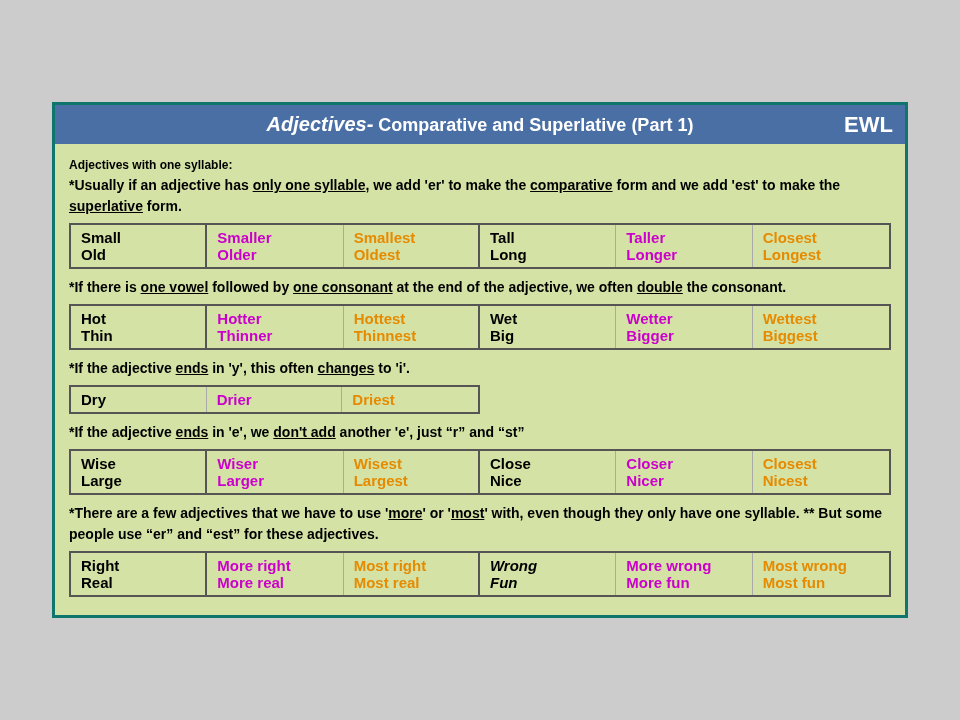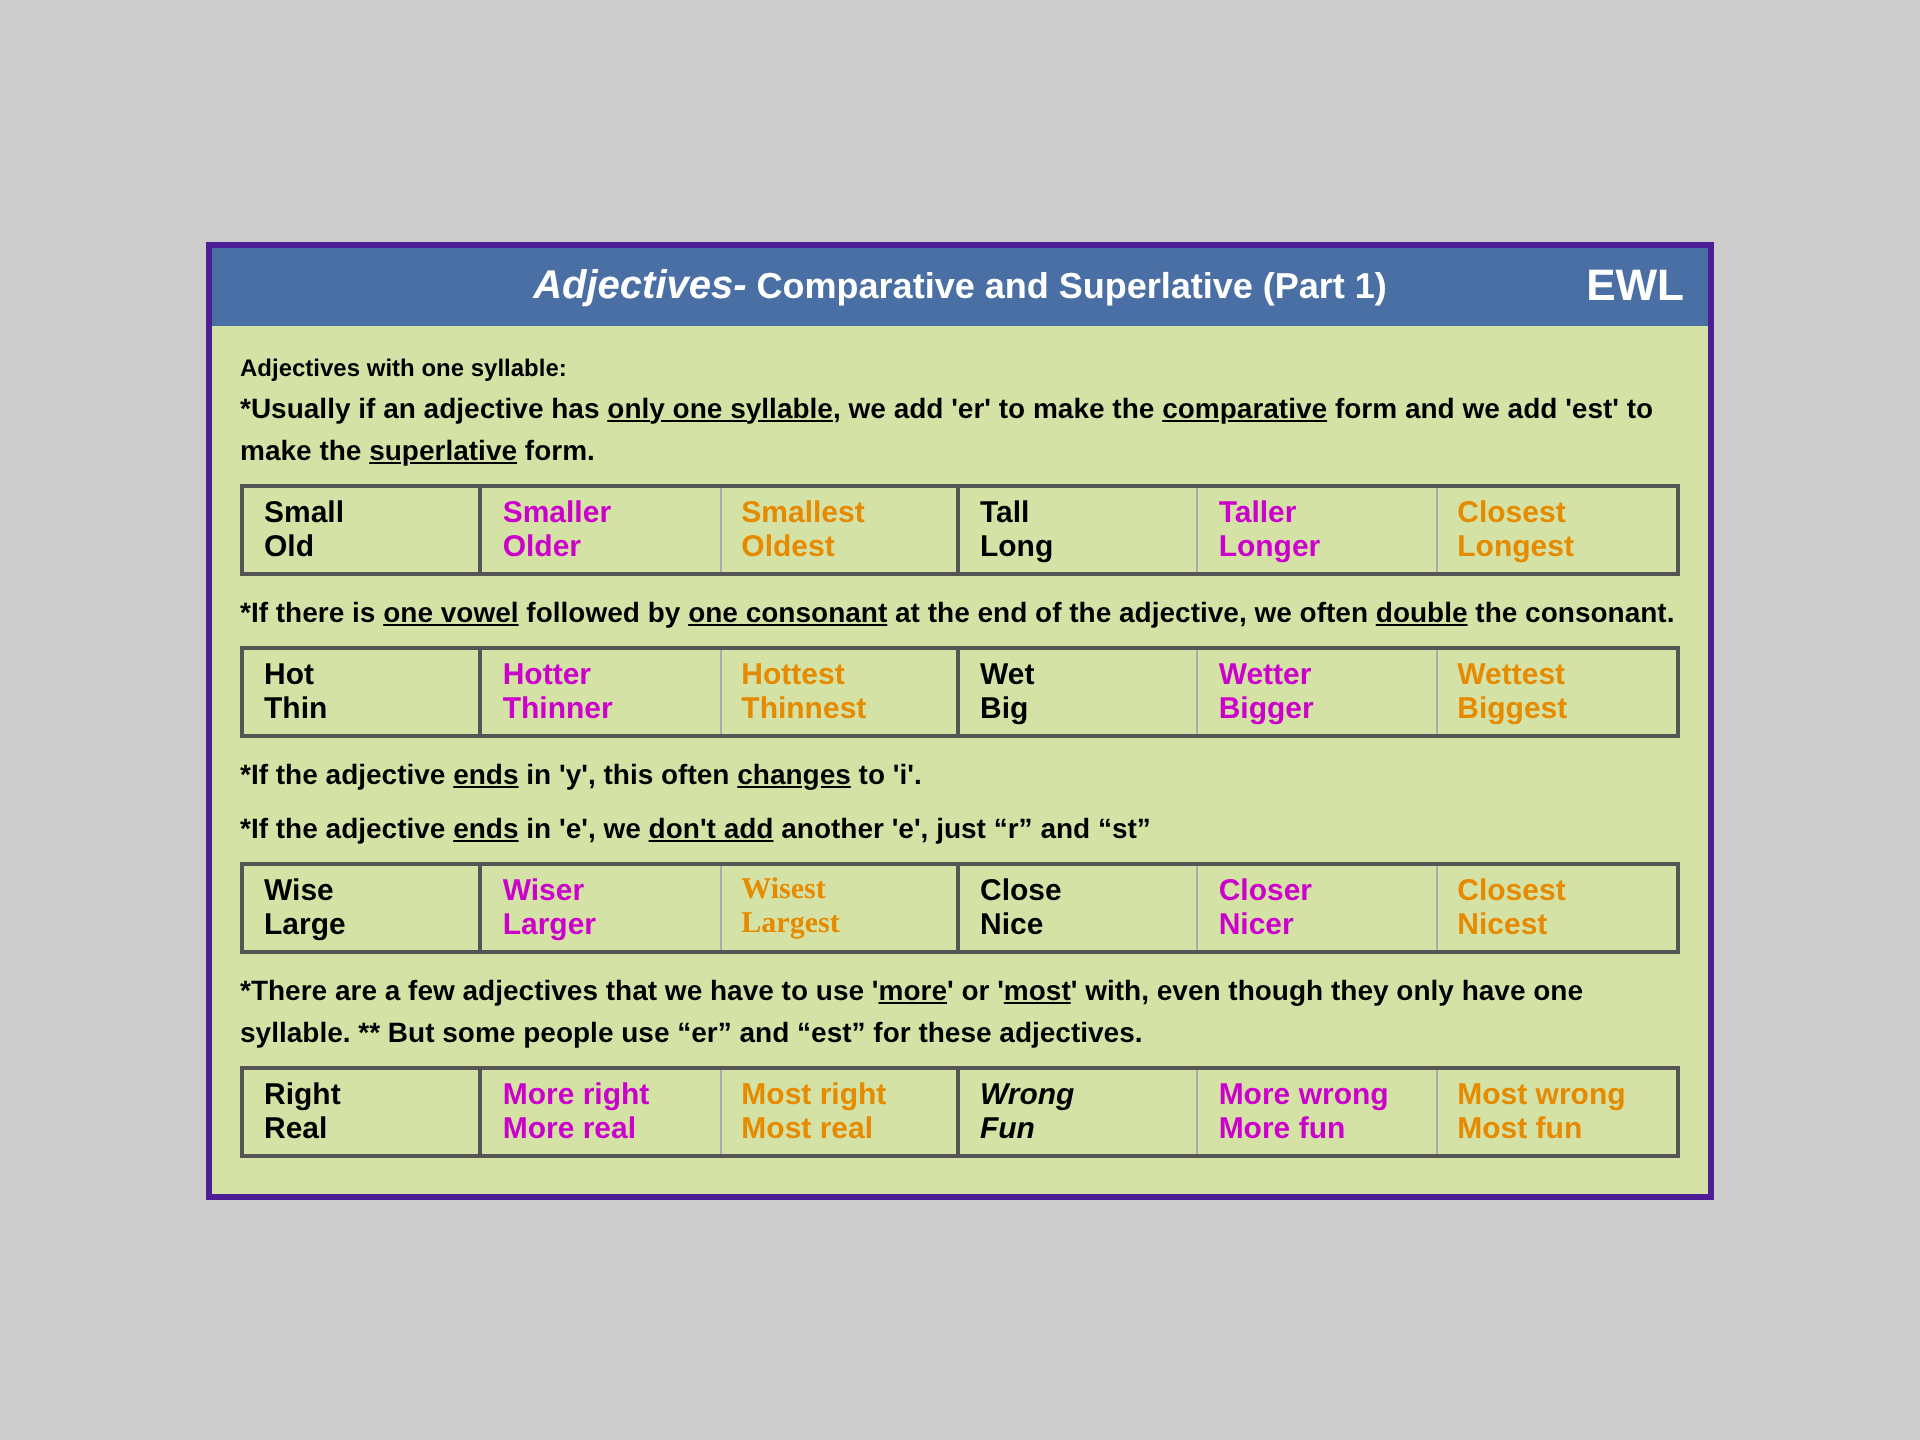--- a/index.html
+++ b/index.html
@@ -6,22 +6,22 @@
     body {
       font-family: Arial, sans-serif;
       background: #ccc;
       display: flex;
       justify-content: center;
       align-items: center;
       width: 960px;
       min-height: 720px;
     }
     .main-container {
-      width: 754px;
-      border: 3px solid #4c1d95;
+      width: 856px;
+      border: 3px solid #0f766e;
       background: #a16207;
     }
     .header {
       background: #4a6fa5;
       color: white;
       text-align: center;
       padding: 8px 12px;
       font-size: 20px;
       font-weight: bold;
       position: relative;
@@ -152,33 +152,42 @@
         <td class="color-orange" style="white-space:pre;">Wettest
 Biggest</td>
       </tr>
     </tbody>
       </table>
 
     <div class="section-text">
       *If the adjective <u>ends</u> in 'y', this often <u>changes</u> to 'i'.
     </div>
 
+    <table class="half-table" cellspacing="0" cellpadding="0">
+      <tbody>
+          <tr>
+        <td class="color-black">Dry</td>
+        <td class="color-magenta">Drier</td>
+        <td class="color-orange">Driest</td>
+      </tr>
+    </tbody>
+      </table>
 
     <div class="section-text">
       *If the adjective <u>ends</u> in 'e', we <u>don't add</u> another 'e', just “r” and “st”
     </div>
 
     <table class="word-table" cellspacing="0" cellpadding="0">
       <tbody>
           <tr>
         <td class="color-black divider-col" style="white-space:pre;">Wise
 Large</td>
         <td class="color-magenta" style="white-space:pre;">Wiser
 Larger</td>
-        <td class="color-orange divider-col" style="white-space:pre;font-family:Liberation Serif, serif;">Wisest
+        <td class="color-orange divider-col" style="white-space:pre;">Wisest
 Largest</td>
         <td class="color-black" style="white-space:pre;">Close
 Nice</td>
         <td class="color-magenta" style="white-space:pre;">Closer
 Nicer</td>
         <td class="color-orange" style="white-space:pre;">Closest
 Nicest</td>
       </tr>
     </tbody>
       </table>

